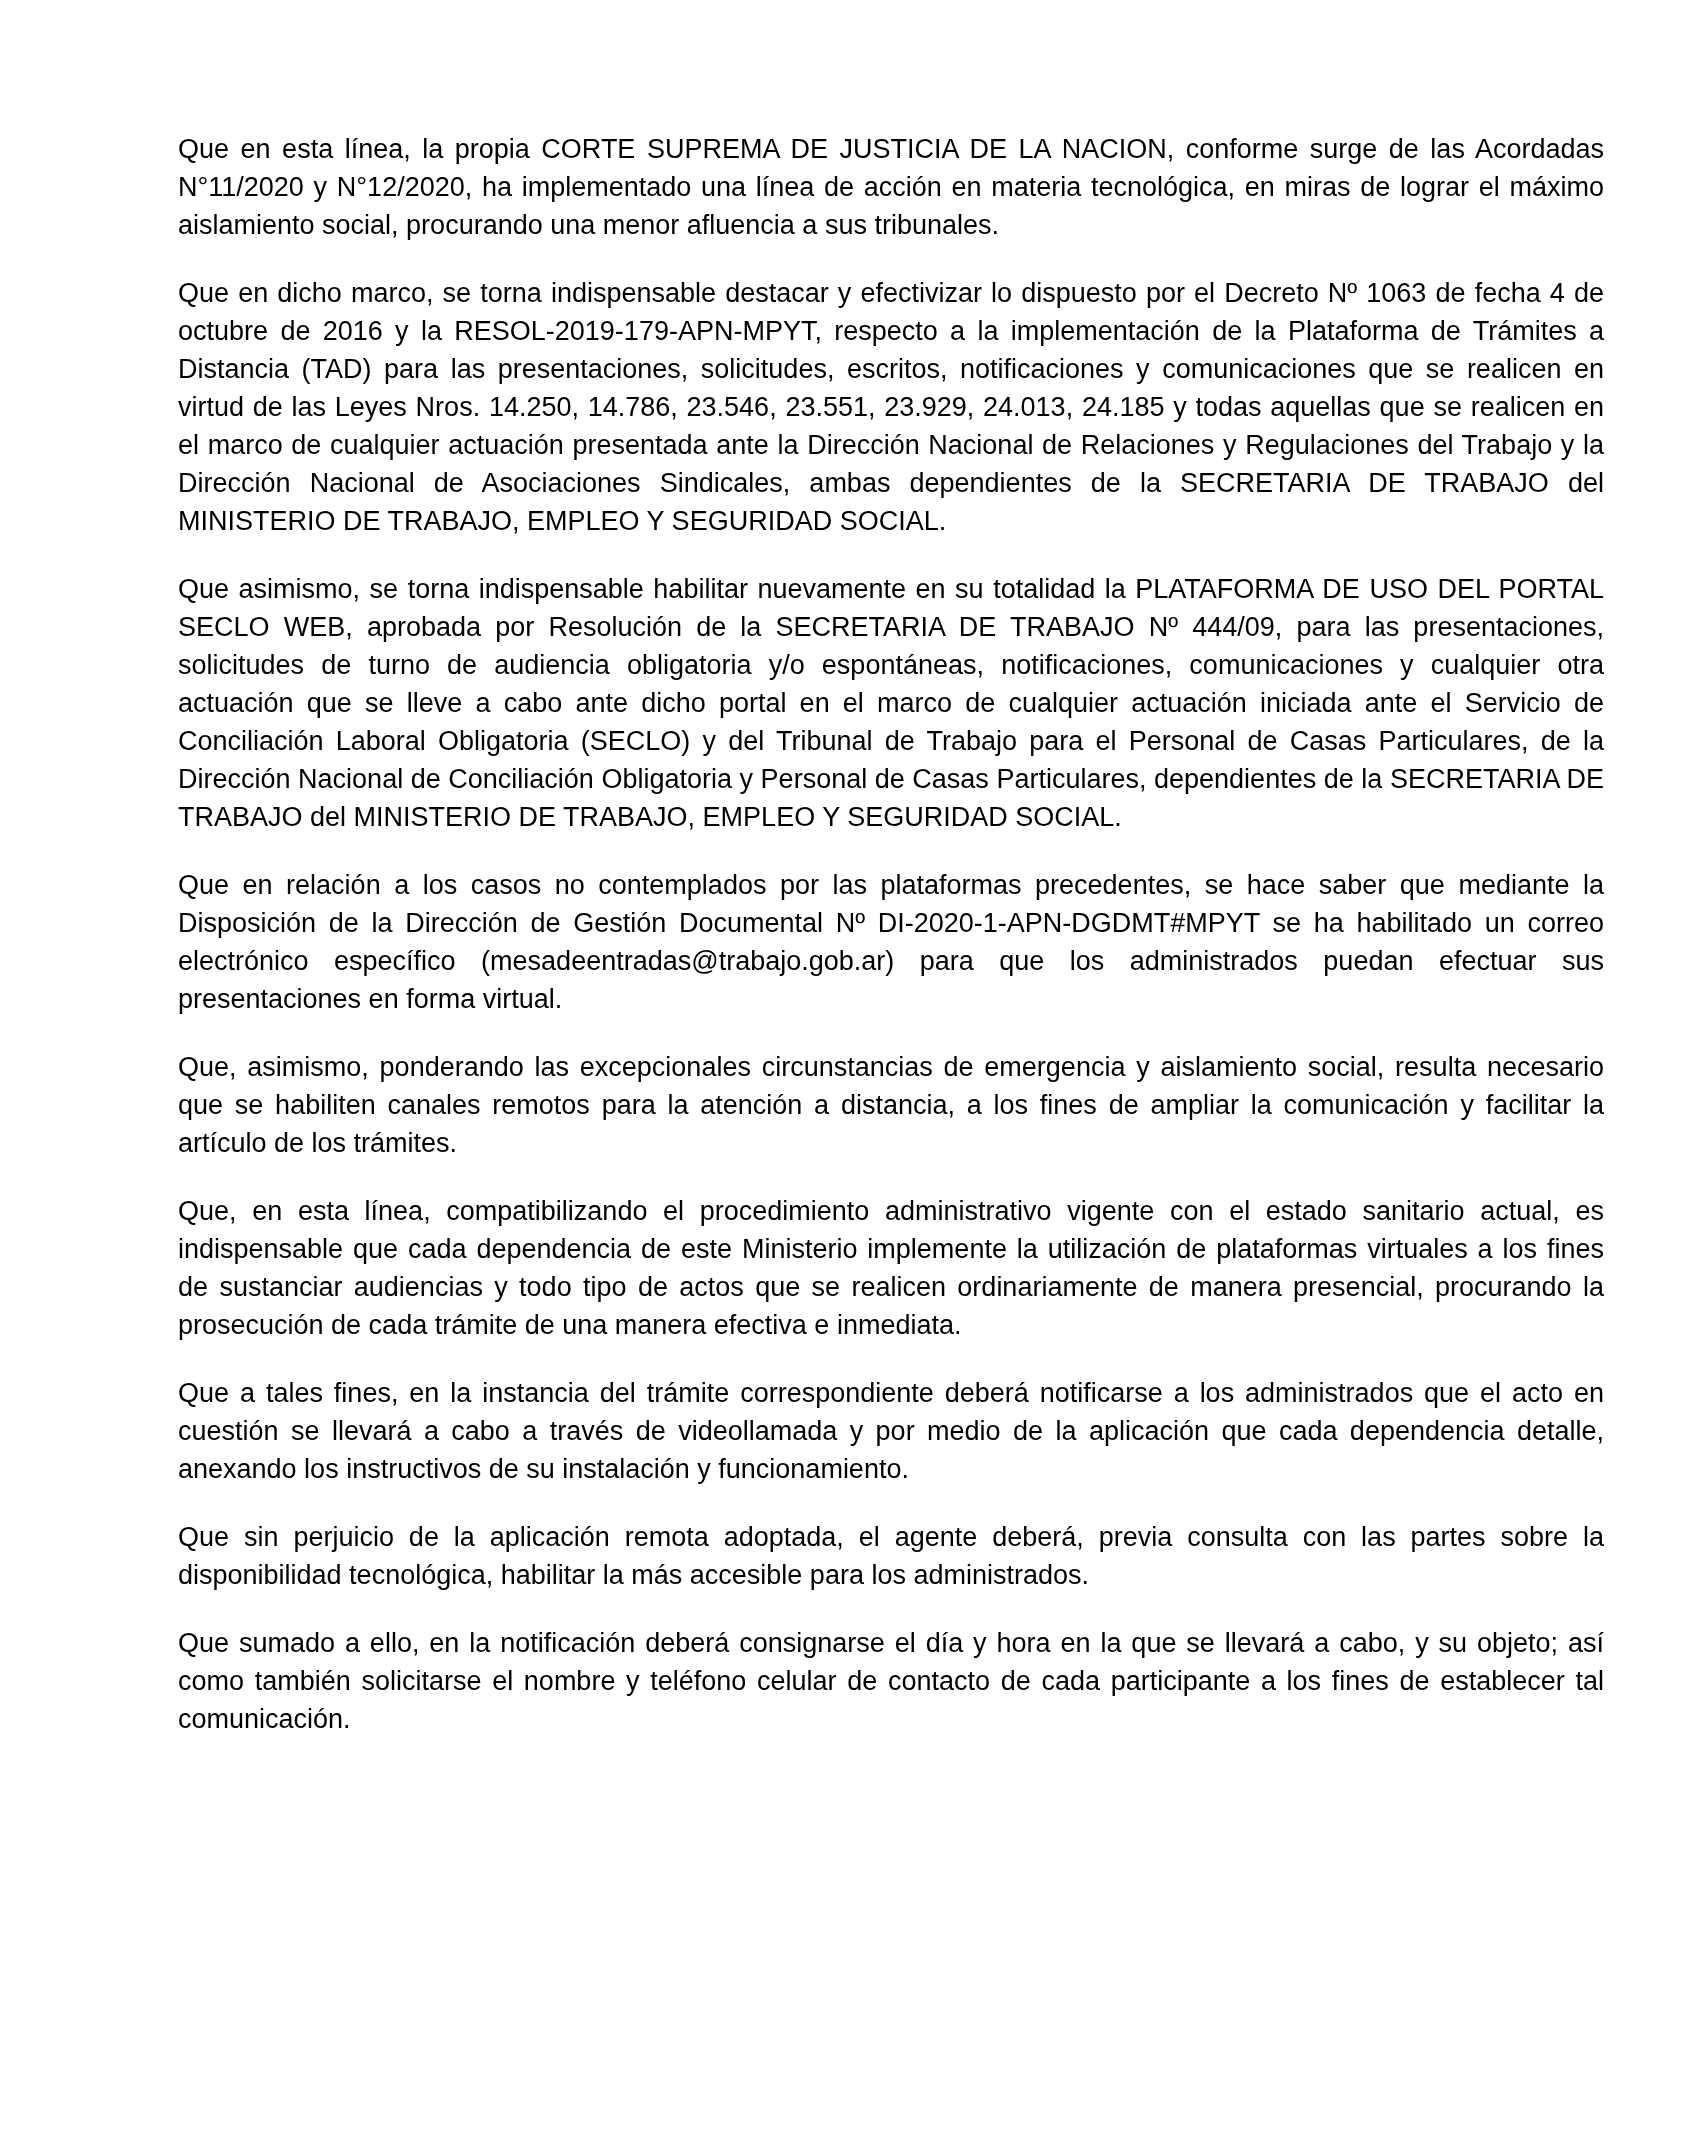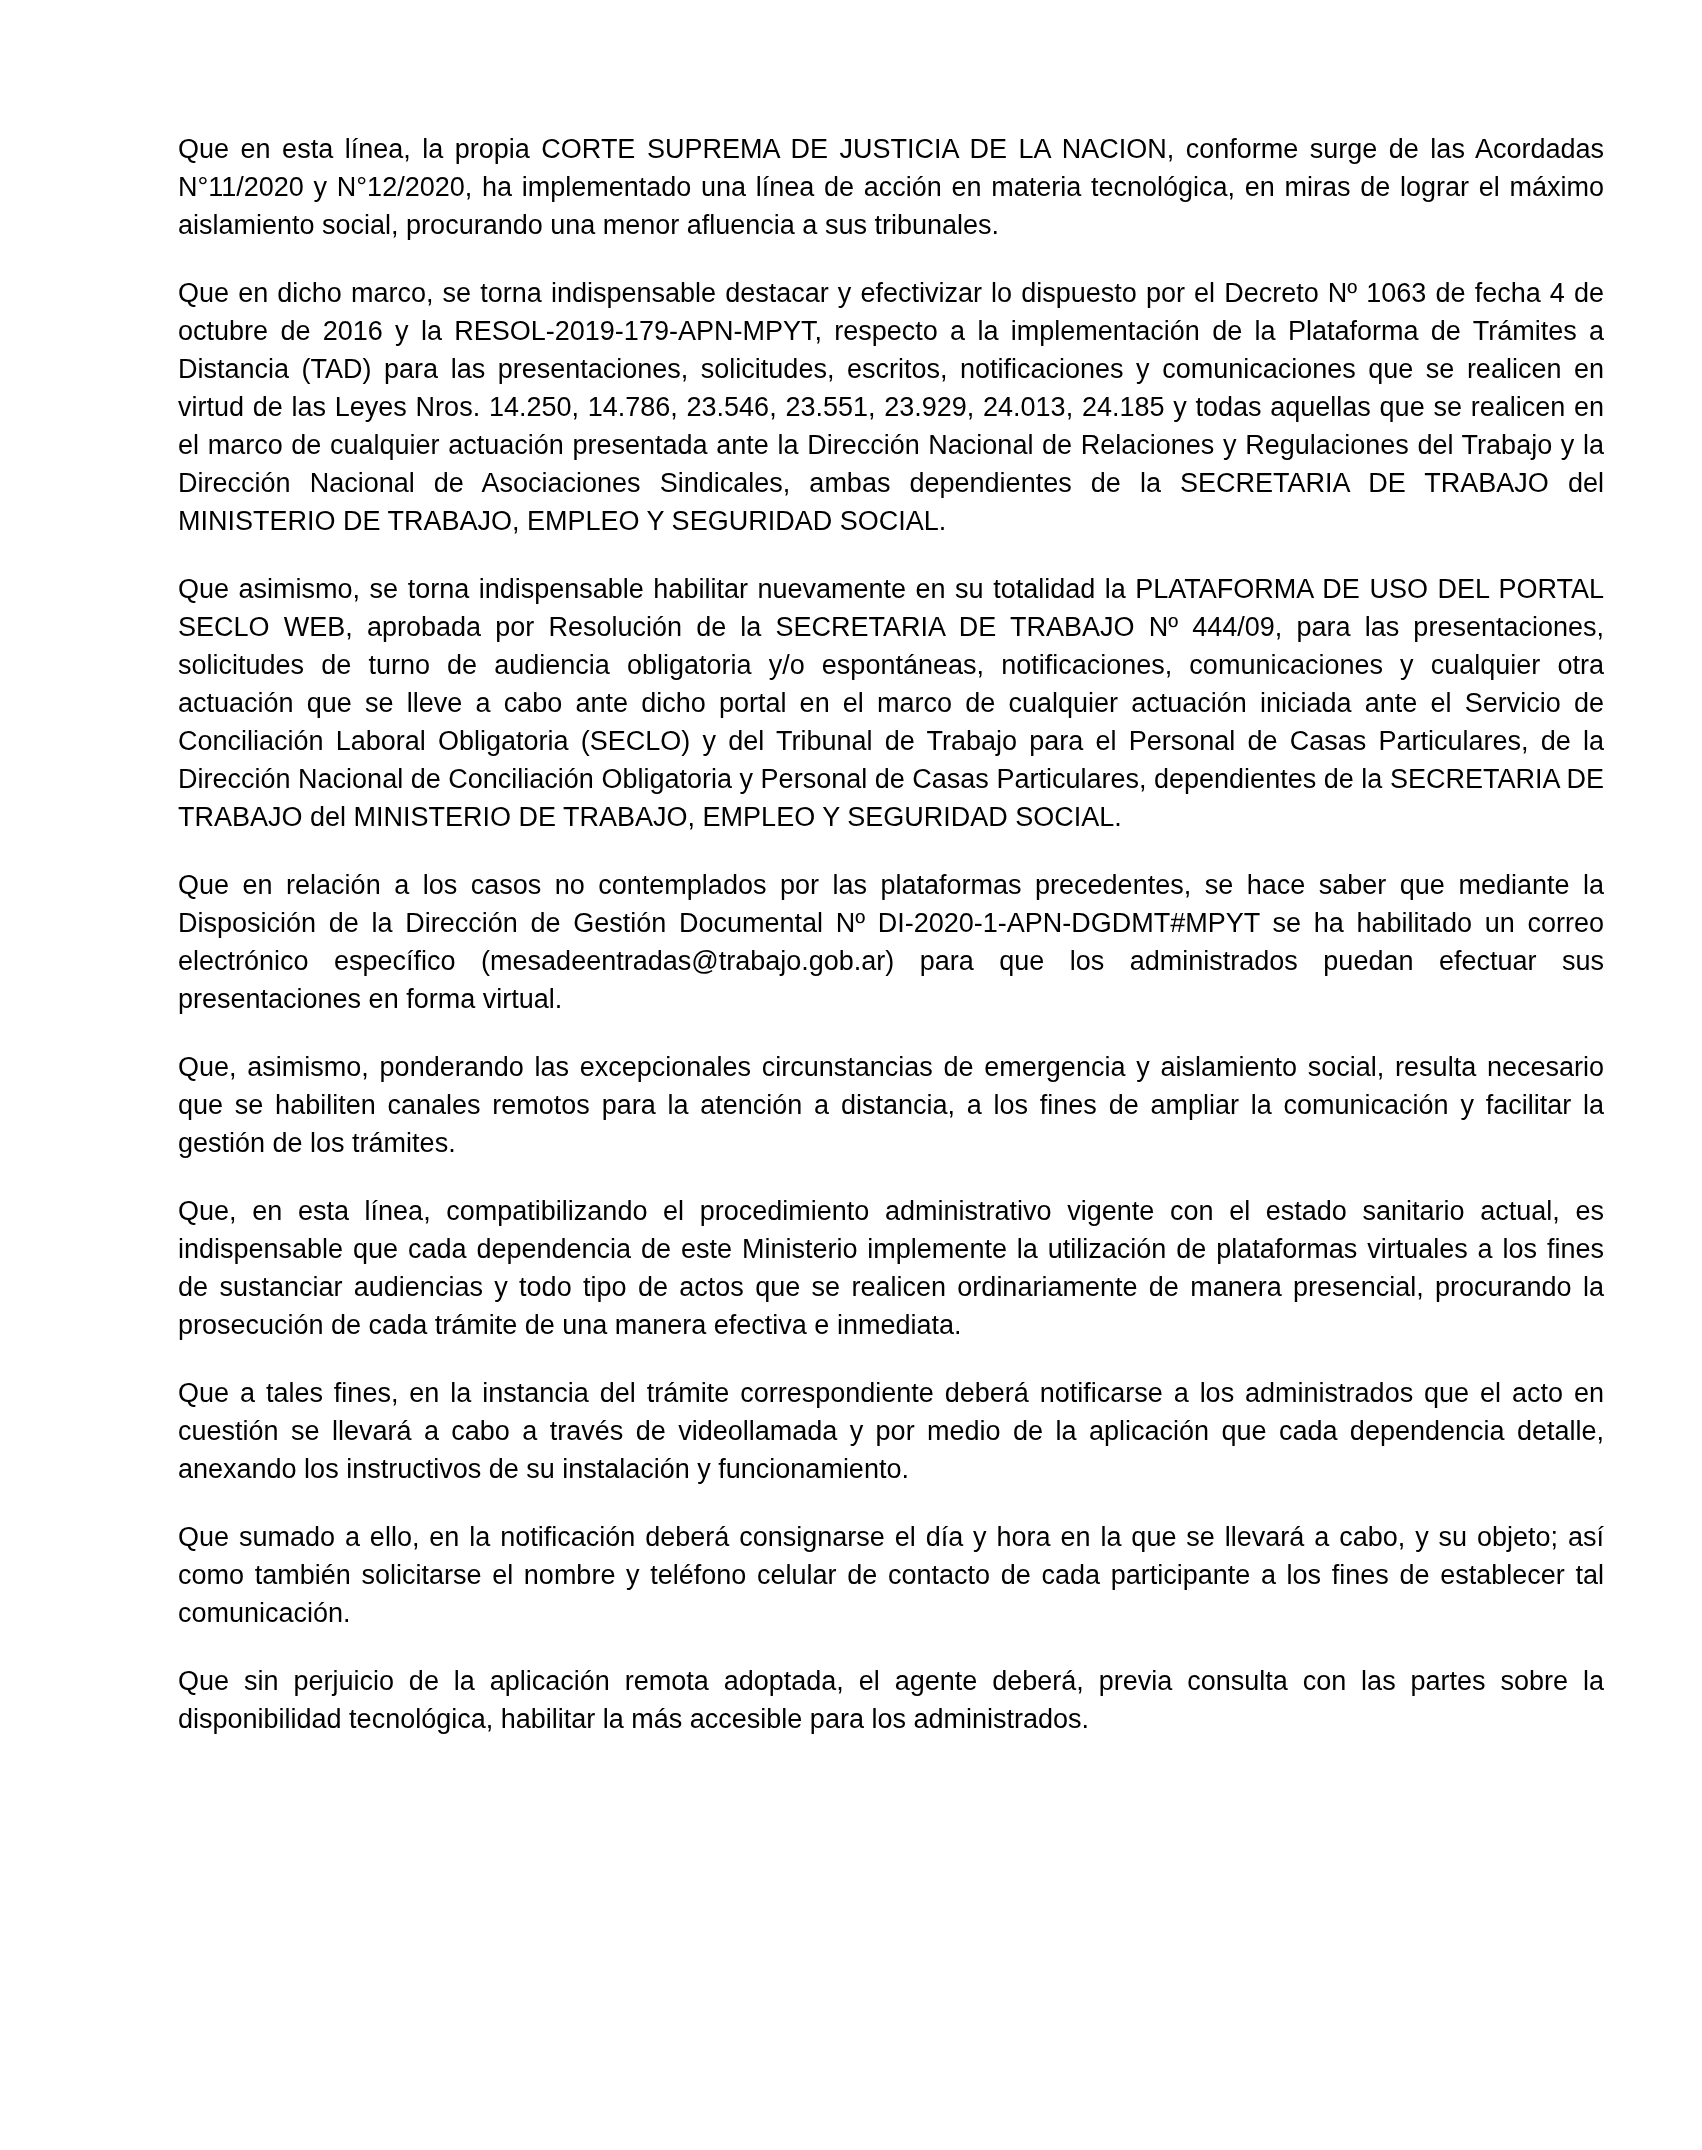--- a/index.html
+++ b/index.html
@@ -41,20 +41,20 @@
   </style>
 </head>
 <body>
 
 <div class="page">
   <div class="body-text">
     <p class="para">Que en esta línea, la propia CORTE SUPREMA DE JUSTICIA DE LA NACION, conforme surge de las Acordadas N°11/2020 y N°12/2020, ha implementado una línea de acción en materia tecnológica, en miras de lograr el máximo aislamiento social, procurando una menor afluencia a sus tribunales.</p>
     <p class="para">Que en dicho marco, se torna indispensable destacar y efectivizar lo dispuesto por el Decreto Nº 1063 de fecha 4 de octubre de 2016 y la RESOL-2019-179-APN-MPYT, respecto a la implementación de la Plataforma de Trámites a Distancia (TAD) para las presentaciones, solicitudes, escritos, notificaciones y comunicaciones que se realicen en virtud de las Leyes Nros. 14.250, 14.786, 23.546, 23.551, 23.929, 24.013, 24.185 y todas aquellas que se realicen en el marco de cualquier actuación presentada ante la Dirección Nacional de Relaciones y Regulaciones del Trabajo y la Dirección Nacional de Asociaciones Sindicales, ambas dependientes de la SECRETARIA DE TRABAJO del MINISTERIO DE TRABAJO, EMPLEO Y SEGURIDAD SOCIAL.</p>
     <p class="para">Que asimismo, se torna indispensable habilitar nuevamente en su totalidad la PLATAFORMA DE USO DEL PORTAL SECLO WEB, aprobada por Resolución de la SECRETARIA DE TRABAJO Nº 444/09, para las presentaciones, solicitudes de turno de audiencia obligatoria y/o espontáneas, notificaciones, comunicaciones y cualquier otra actuación que se lleve a cabo ante dicho portal en el marco de cualquier actuación iniciada ante el Servicio de Conciliación Laboral Obligatoria (SECLO) y del Tribunal de Trabajo para el Personal de Casas Particulares, de la Dirección Nacional de Conciliación Obligatoria y Personal de Casas Particulares, dependientes de la SECRETARIA DE TRABAJO del MINISTERIO DE TRABAJO, EMPLEO Y SEGURIDAD SOCIAL.</p>
     <p class="para">Que en relación a los casos no contemplados por las plataformas precedentes, se hace saber que mediante la Disposición de la Dirección de Gestión Documental Nº DI-2020-1-APN-DGDMT#MPYT se ha habilitado un correo electrónico específico (mesadeentradas@trabajo.gob.ar) para que los administrados puedan efectuar sus presentaciones en forma virtual.</p>
-    <p class="para">Que, asimismo, ponderando las excepcionales circunstancias de emergencia y aislamiento social, resulta necesario que se habiliten canales remotos para la atención a distancia, a los fines de ampliar la comunicación y facilitar la gestión de los trámites.</p>
+    <p class="para">Que, asimismo, ponderando las excepcionales circunstancias de emergencia y aislamiento social, resulta necesario que se habiliten canales remotos para la atención a distancia, a los fines de ampliar la comunicación y facilitar la artículo de los trámites.</p>
     <p class="para">Que, en esta línea, compatibilizando el procedimiento administrativo vigente con el estado sanitario actual, es indispensable que cada dependencia de este Ministerio implemente la utilización de plataformas virtuales a los fines de sustanciar audiencias y todo tipo de actos que se realicen ordinariamente de manera presencial, procurando la prosecución de cada trámite de una manera efectiva e inmediata.</p>
     <p class="para">Que a tales fines, en la instancia del trámite correspondiente deberá notificarse a los administrados que el acto en cuestión se llevará a cabo a través de videollamada y por medio de la aplicación que cada dependencia detalle, anexando los instructivos de su instalación y funcionamiento.</p>
+    <p class="para">Que sin perjuicio de la aplicación remota adoptada, el agente deberá, previa consulta con las partes sobre la disponibilidad tecnológica, habilitar la más accesible para los administrados.</p>
     <p class="para">Que sumado a ello, en la notificación deberá consignarse el día y hora en la que se llevará a cabo, y su objeto; así como también solicitarse el nombre y teléfono celular de contacto de cada participante a los fines de establecer tal comunicación.</p>
-    <p class="para">Que sin perjuicio de la aplicación remota adoptada, el agente deberá, previa consulta con las partes sobre la disponibilidad tecnológica, habilitar la más accesible para los administrados.</p>
   </div>
 </div>
 
 
 </body></html>

